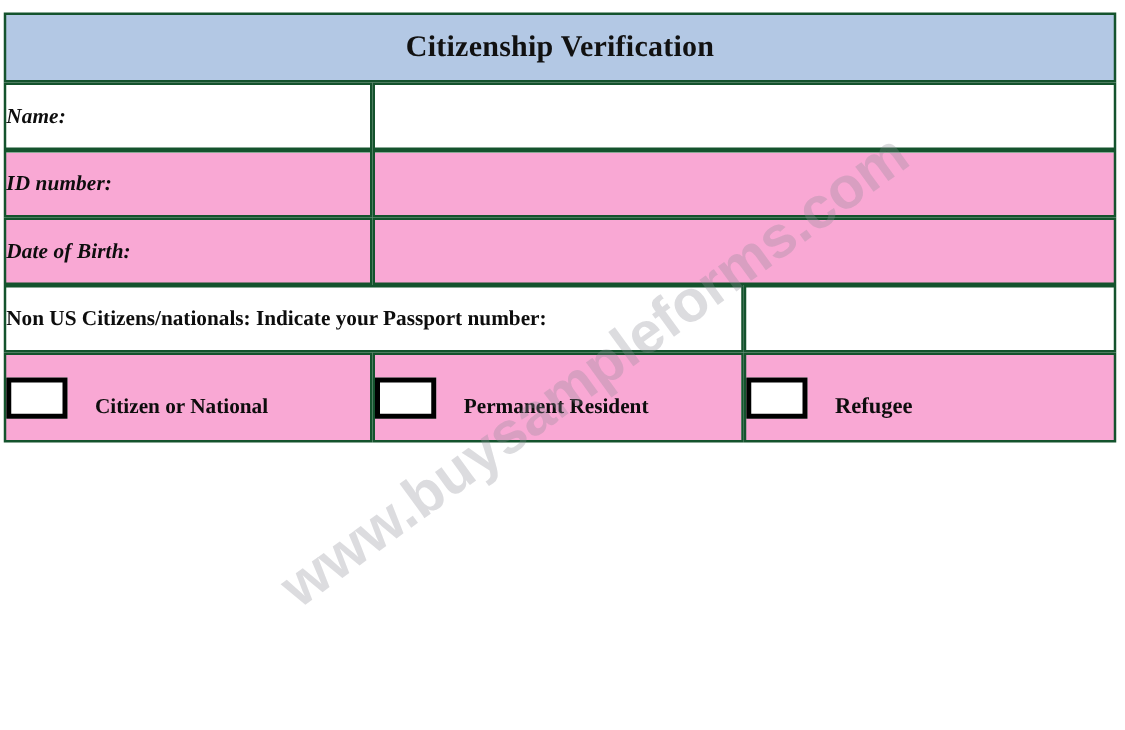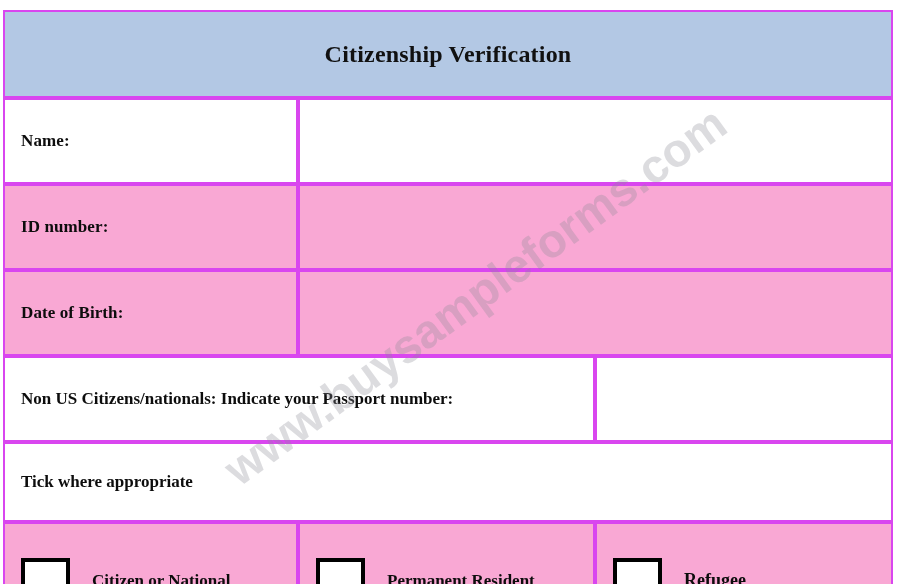--- a/index.html
+++ b/index.html
@@ -48,22 +48,22 @@
     top: 10px;
     width: 890px;
     border-collapse: separate;
     border-spacing: 0;
     table-layout: fixed;
     z-index: 2;
     background: transparent;
   }
 
   #form-table td {
-    border: 2px solid #d946ef;
-    padding: 16px;
+    border: 2px solid #14532d;
+    padding: 0;
     vertical-align: middle;
     background-clip: padding-box;
   }
 
   .row-white   { background: #ffffff; }
   .row-blue    { background: #f9a8d4; }
 
   
   .title-cell {
     background: #b3c8e4;
@@ -76,20 +76,21 @@
   }
 
   
   .label-cell {
     padding-left: 9px;
     font-size: 17px;
     font-weight: 700;
     color: #0d0d0d;
     height: 50px;
     letter-spacing: 0.1px;
+    font-style: italic;
   }
 
   .value-cell { height: 50px; }
 
   .wide-label-cell {
     padding-left: 9px;
     font-size: 17px;
     font-weight: 700;
     color: #0d0d0d;
     height: 50px;
@@ -164,23 +165,20 @@
         <td class="label-cell row-blue">Date of Birth:</td>
         <td colspan="2" class="value-cell row-blue"></td>
       </tr>
 
       <tr>
         <td colspan="2" class="wide-label-cell row-white">Non US Citizens/nationals: Indicate your Passport number:</td>
         <td class="value-cell row-white"></td>
       </tr>
 
 
-      <tr>
-        <td colspan="3" class="tick-cell row-white">Tick where appropriate</td>
-      </tr>
 
       <tr>
         <td class="option-cell row-blue">
           <div class="option-inner">
             <span class="checkbox"></span>
             <span class="option-label bold">Citizen or National</span>
           </div>
         </td>
         <td class="option-cell row-blue">
           <div class="option-inner">

